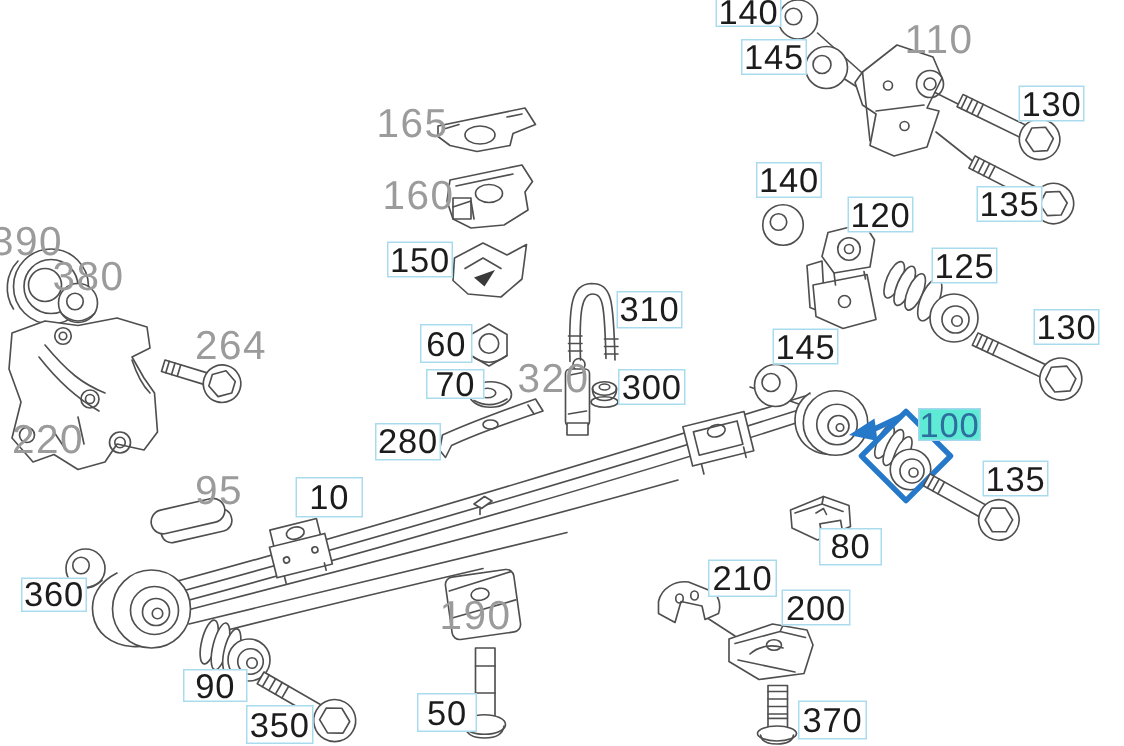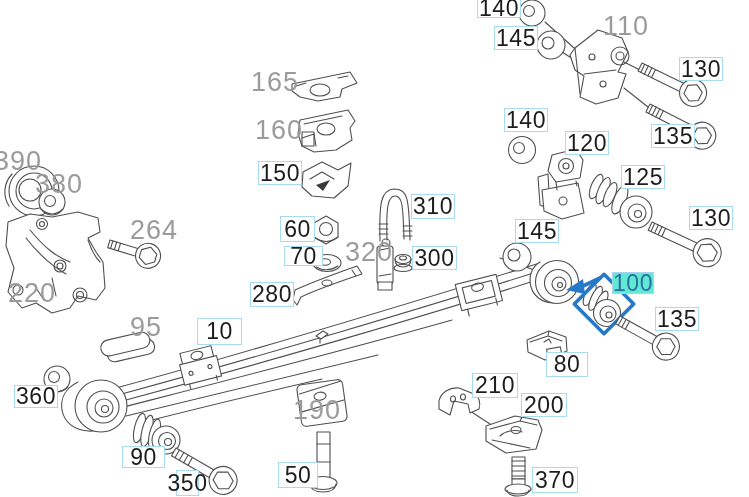--- a/index.html
+++ b/index.html
@@ -340,21 +340,21 @@
       <div class="callout linked" style="left: 284px; top: 246px; width: 39px; height: 20px;">70</div>
       <div class="callout linked" style="left: 250px; top: 282px; width: 44px; height: 25px;">280</div>
       <div class="callout linked" style="left: 197px; top: 318px; width: 45px; height: 27px;">10</div>
       <div class="callout selected" style="left: 612px; top: 272px; width: 42px; height: 22px;">100</div>
       <div class="callout linked" style="left: 655px; top: 307px; width: 44px; height: 24px;">135</div>
       <div class="callout linked" style="left: 546px; top: 352px; width: 42px; height: 25px;">80</div>
       <div class="callout linked" style="left: 472px; top: 373px; width: 46px; height: 25px;">210</div>
       <div class="callout linked" style="left: 521px; top: 393px; width: 46px; height: 24px;">200</div>
       <div class="callout linked" style="left: 532px; top: 467px; width: 46px; height: 26px;">370</div>
       <div class="callout linked" style="left: 278px; top: 462px; width: 40px; height: 26px;">50</div>
-      <div class="callout linked" style="left: 176px; top: 470px; width: 23px; height: 26px;">350</div>
+      <div class="callout linked" style="left: 164px; top: 470px; width: 45px; height: 26px;">350</div>
       <div class="callout linked" style="left: 122px; top: 446px; width: 43px; height: 22px;">90</div>
       <div class="callout linked" style="left: 14px; top: 385px; width: 44px; height: 23px;">360</div>
       <div class="callout ghost" style="left: -6px; top: 148px;">390</div>
       <div class="callout ghost" style="left: 35px; top: 171px;">380</div>
       <div class="callout ghost" style="left: 130px; top: 217px;">264</div>
       <div class="callout ghost" style="left: 8px; top: 280px;">220</div>
       <div class="callout ghost" style="left: 97px; top: 314px; margin-left: 33px;">95</div>
       <div class="callout ghost" style="left: 603px; top: 13px;">110</div>
       <div class="callout ghost" style="left: 251px; top: 69px;">165</div>
       <div class="callout ghost" style="left: 255px; top: 117px;">160</div>

